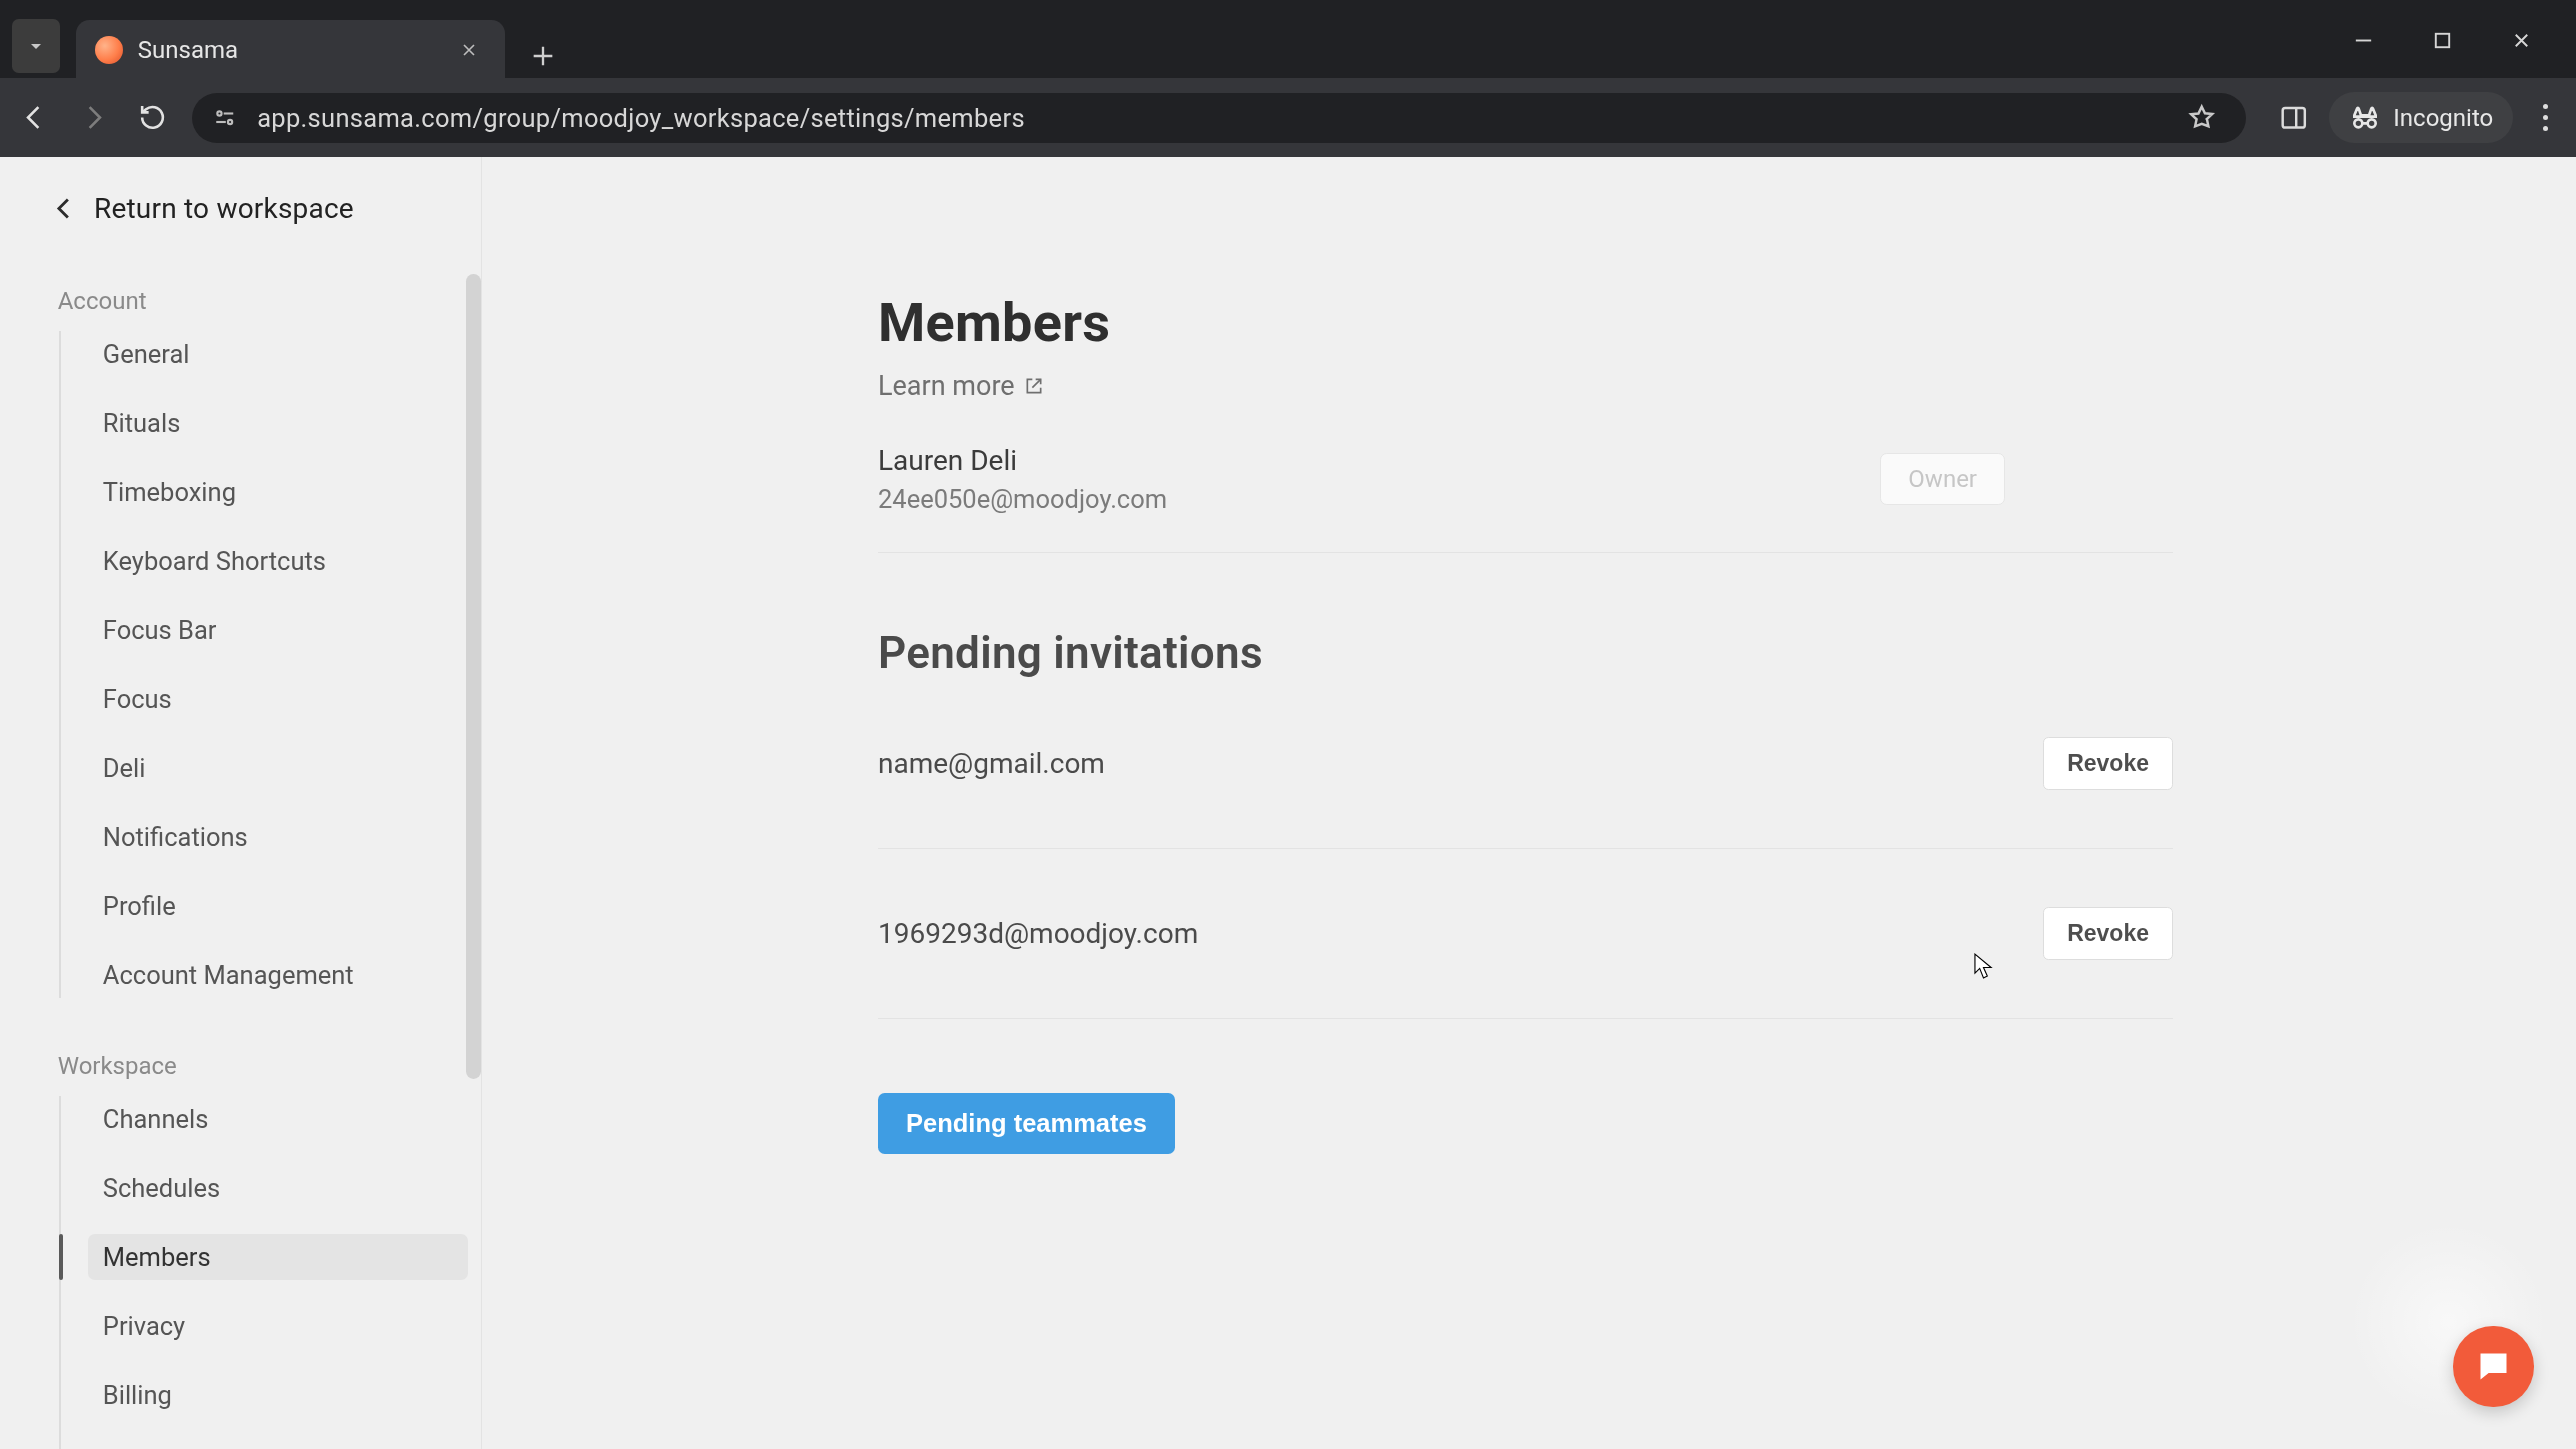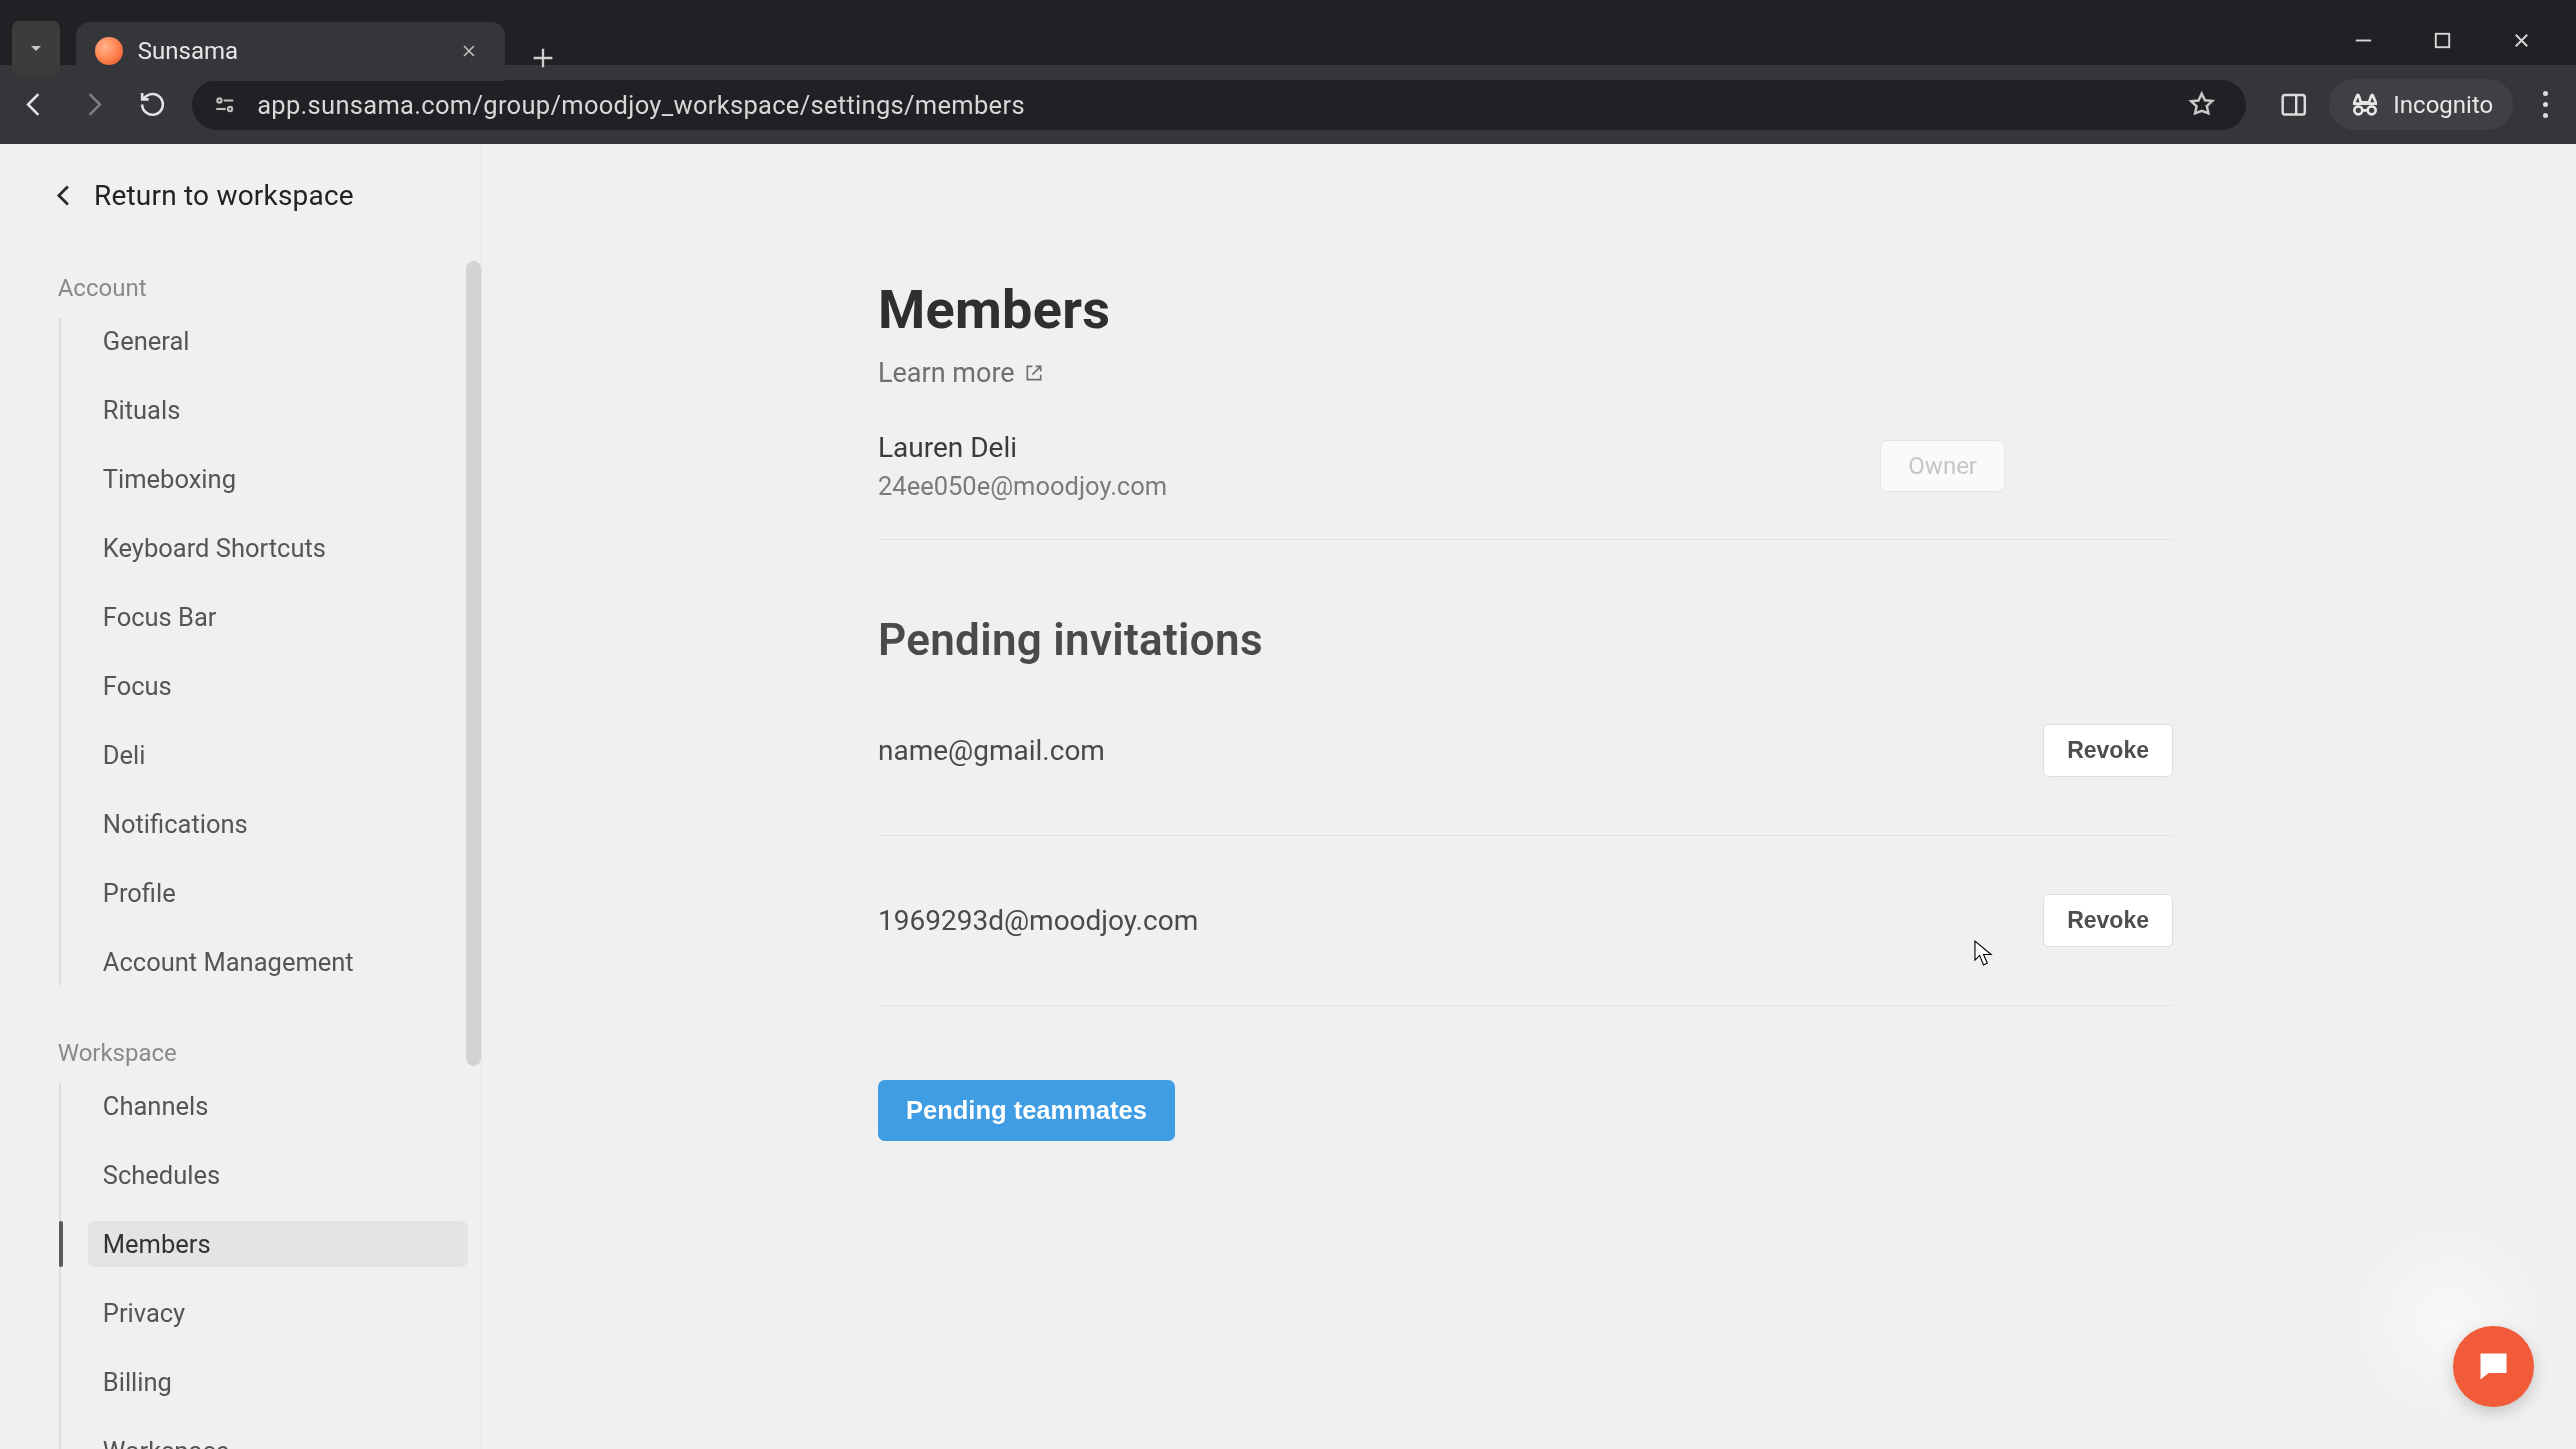--- a/index.html
+++ b/index.html
@@ -6,21 +6,21 @@
     html, body { width: 100%; height: 100%; overflow: hidden; }
     body { font-family: -apple-system, BlinkMacSystemFont, "Segoe UI", Roboto, Helvetica, Arial, sans-serif; background: #2b2b2b; }
 
     
     .chrome { display: flex; flex-direction: column; width: 2576px; height: 1449px; transform-origin: 0 0; }
     
     @media (max-width: 6708px) {
       
     }
 
-    .titlebar { height: 65px; background: #202124; display: flex; align-items: flex-start; position: relative; }
+    .titlebar { height: 78px; background: #202124; display: flex; align-items: center; position: relative; }
     .tabstrip { display: flex; align-items: center; height: 81px; padding-left: 12px; }
     .tab-dropdown { width: 48px; height: 54px; margin-top: 14.8px; border-radius: 6.7px; background: #3c3c3c; display: flex; align-items: center; justify-content: center; }
     .tab-dropdown svg { width: 24px; height: 24px; fill: #c8c8c8; }
 
     .tab { display: flex; align-items: center; height: 59px; margin-top: 21.5px; margin-left: 16px; background: #35363a; border-radius: 13.4px 13.4px 0 0; padding: 0 24px 0 19px; gap: 14.8px; min-width: 429px; position: relative; }
     .tab-favicon { width: 28px; height: 28px; border-radius: 50%; background: radial-gradient(circle at 35% 35%, #ffb38a 0%, #ff7e4a 55%, #d94f2a 100%); display: inline-block; }
     .tab-title { color: #e6e6e6; font-size: 24px; font-weight: 400; flex: 1 1 auto; white-space: nowrap; overflow: hidden; text-overflow: ellipsis; }
     .tab-close { width: 24px; height: 24px; display: flex; align-items: center; justify-content: center; color: #bdbdbd; }
     .tab-close svg { width: 20px; height: 20px; }
     .tab-new { margin-left: 20px; margin-top: 34px; width: 35px; height: 35px; display: flex; align-items: center; justify-content: center; color: #cfcfcf; }

